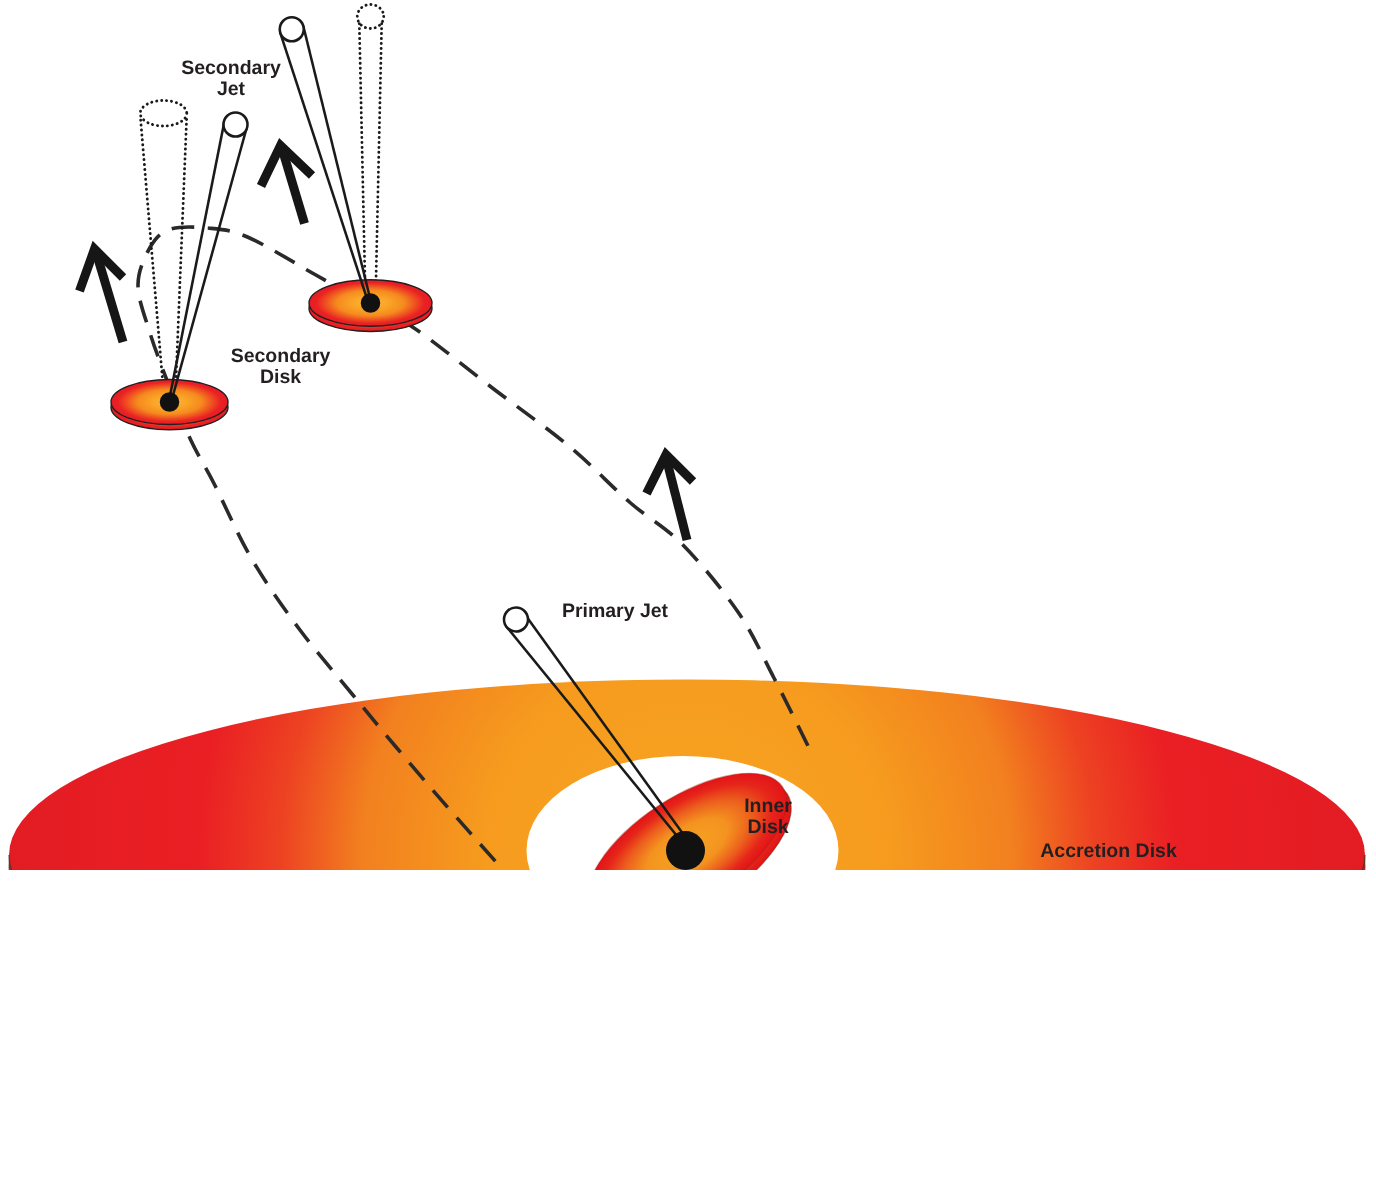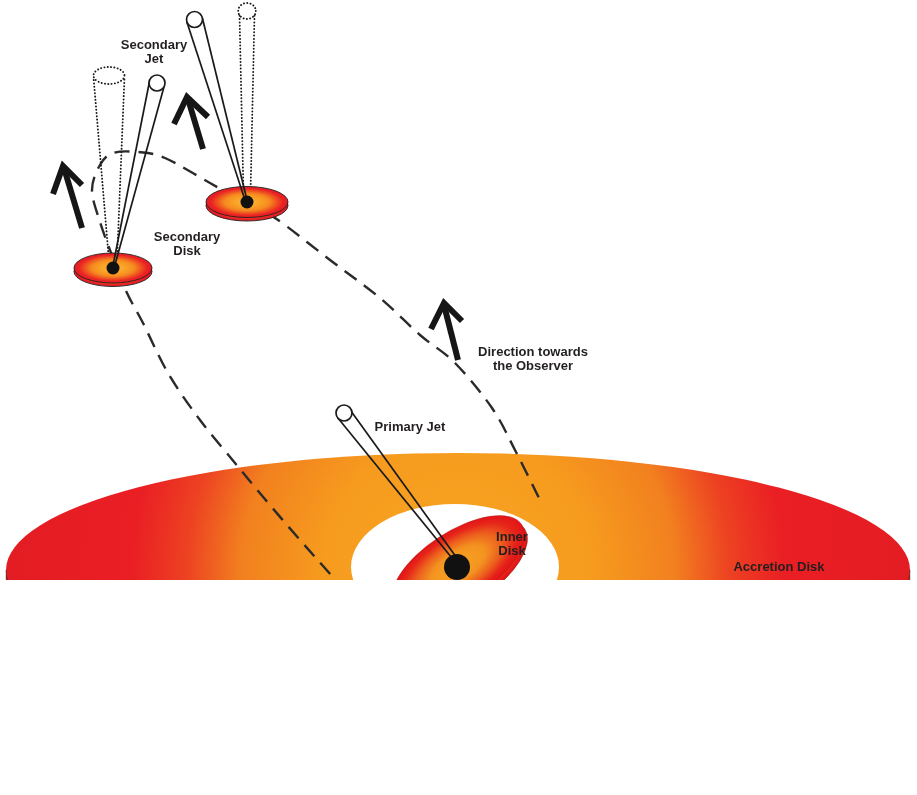--- a/index.html
+++ b/index.html
@@ -126,27 +126,23 @@
   <div class="lbl" style="left:154px;top:38px">
     <span>Secondary</span>
     <span>Jet</span>
   </div>
 
   <div class="lbl" style="left:187px;top:230px">
     <span>Secondary</span>
     <span>Disk</span>
   </div>
 
-  <div class="lbl" style="left:410px;top:420px">Primary Jet</div>
+  <div class="lbl" style="left:410px;top:400px">Primary Jet</div>
 
   <div class="lbl" style="left:512px;top:530px">
     <span>Inner</span>
     <span>Disk</span>
   </div>
 
-  <div class="lbl" style="left:533px;top:345px">
-    <span>Direction towards</span>
-    <span>the Observer</span>
-  </div>
 
-  <div class="lbl" style="left:779px;top:560px">Accretion Disk</div>
+  <div class="lbl" style="left:739px;top:560px">Accretion Disk</div>
 
 </div>
 
 </body></html>

